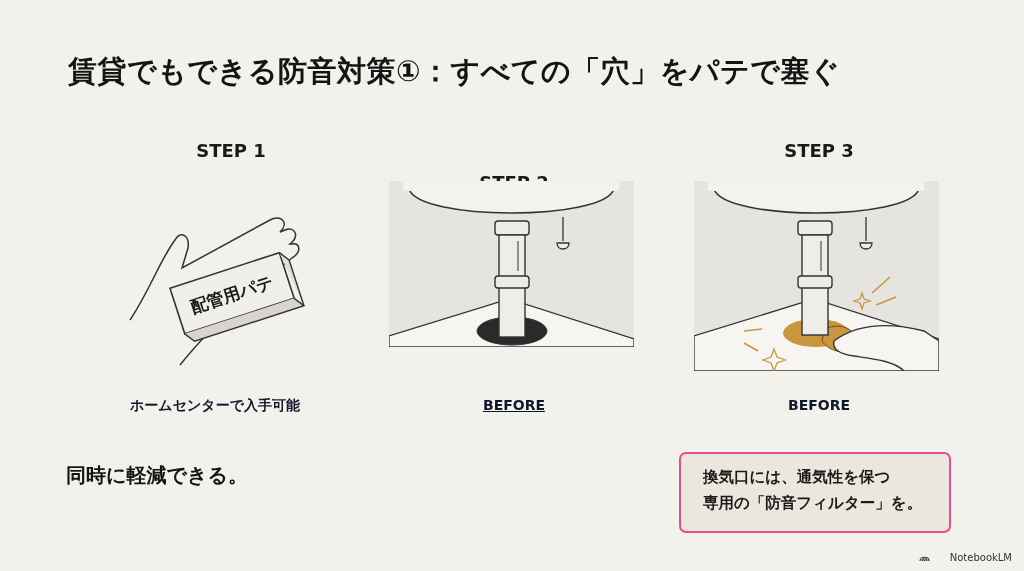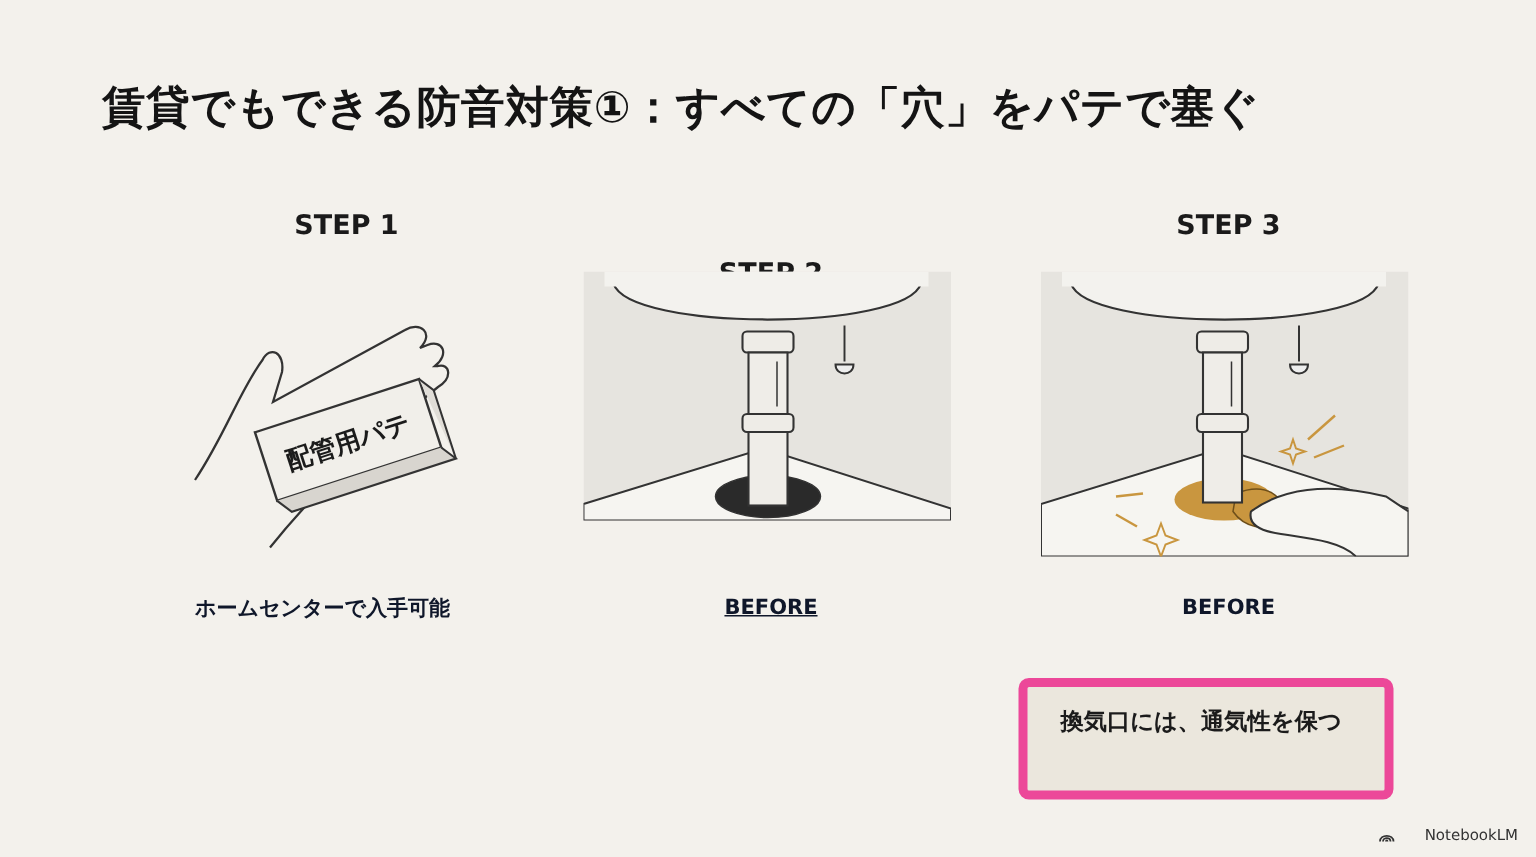--- a/index.html
+++ b/index.html
@@ -20,22 +20,22 @@
     .illus { position: absolute; }
     .caption {
       position: absolute; width: 250px; text-align: center;
       font-size: 14px; font-weight: bold; color: #0f172a;
     }
     .main-text {
       position: absolute; left: 66px; top: 458px;
       font-size: 20px; font-weight: bold; line-height: 34px; color: #141414;
     }
     .note-box {
-      position: absolute; left: 679px; top: 452px; width: 250px; height: 81px;
-      background: #ebe7dd; border: 6px solid #ec4899; border-radius: 7px;
+      position: absolute; left: 679px; top: 452px; width: 272px; height: 81px;
+      background: #ebe7dd; border: 2px solid #ec4899; border-radius: 7px;
       padding: 10px 0 0 22px;
       font-size: 15.5px; font-weight: bold; line-height: 26px; color: #1b1b1b;
     }
     .brand {
       position: absolute; right: 12px; bottom: 8px;
       font-size: 10px; color: #333; display: flex; align-items: center; gap: 20px;
     }
   </style>
 </head>
 <body>
@@ -95,24 +95,26 @@
     <line x1="182" y1="124" x2="202" y2="116"></line>
     <line x1="50" y1="150" x2="68" y2="148"></line>
     <line x1="50" y1="162" x2="64" y2="170"></line>
   </g>
   <path d="M168 112 L170 118 L176 120 L170 122 L168 128 L166 122 L160 120 L166 118 Z" fill="none" stroke="#c9963f" stroke-width="1.3"></path>
   <path d="M80 168 L83 176 L91 179 L83 182 L80 190 L77 182 L69 179 L77 176 Z" fill="none" stroke="#c9963f" stroke-width="1.3"></path>
 </svg>
 <div class="caption" style="left:694px; top:397px;">BEFORE</div>
 
 <div class="main-text">
+  <div>同時に軽減できる。</div>
 </div>
 
 <div class="note-box">
   <div>換気口には、通気性を保つ</div>
+  <div>専用の「防音フィルター」を。</div>
 </div>
 
 <div class="brand">
   <svg width="11" height="9" viewBox="0 0 11 9">
     <path d="M1 8 C1 3, 10 3, 10 8 M3 8 C3 5, 8 5, 8 8 M5 8 C5 7, 6 7, 6 8" fill="none" stroke="#333" stroke-width="1.2"></path>
   </svg>
   <span>NotebookLM</span>
 </div>
 
 </body></html>

